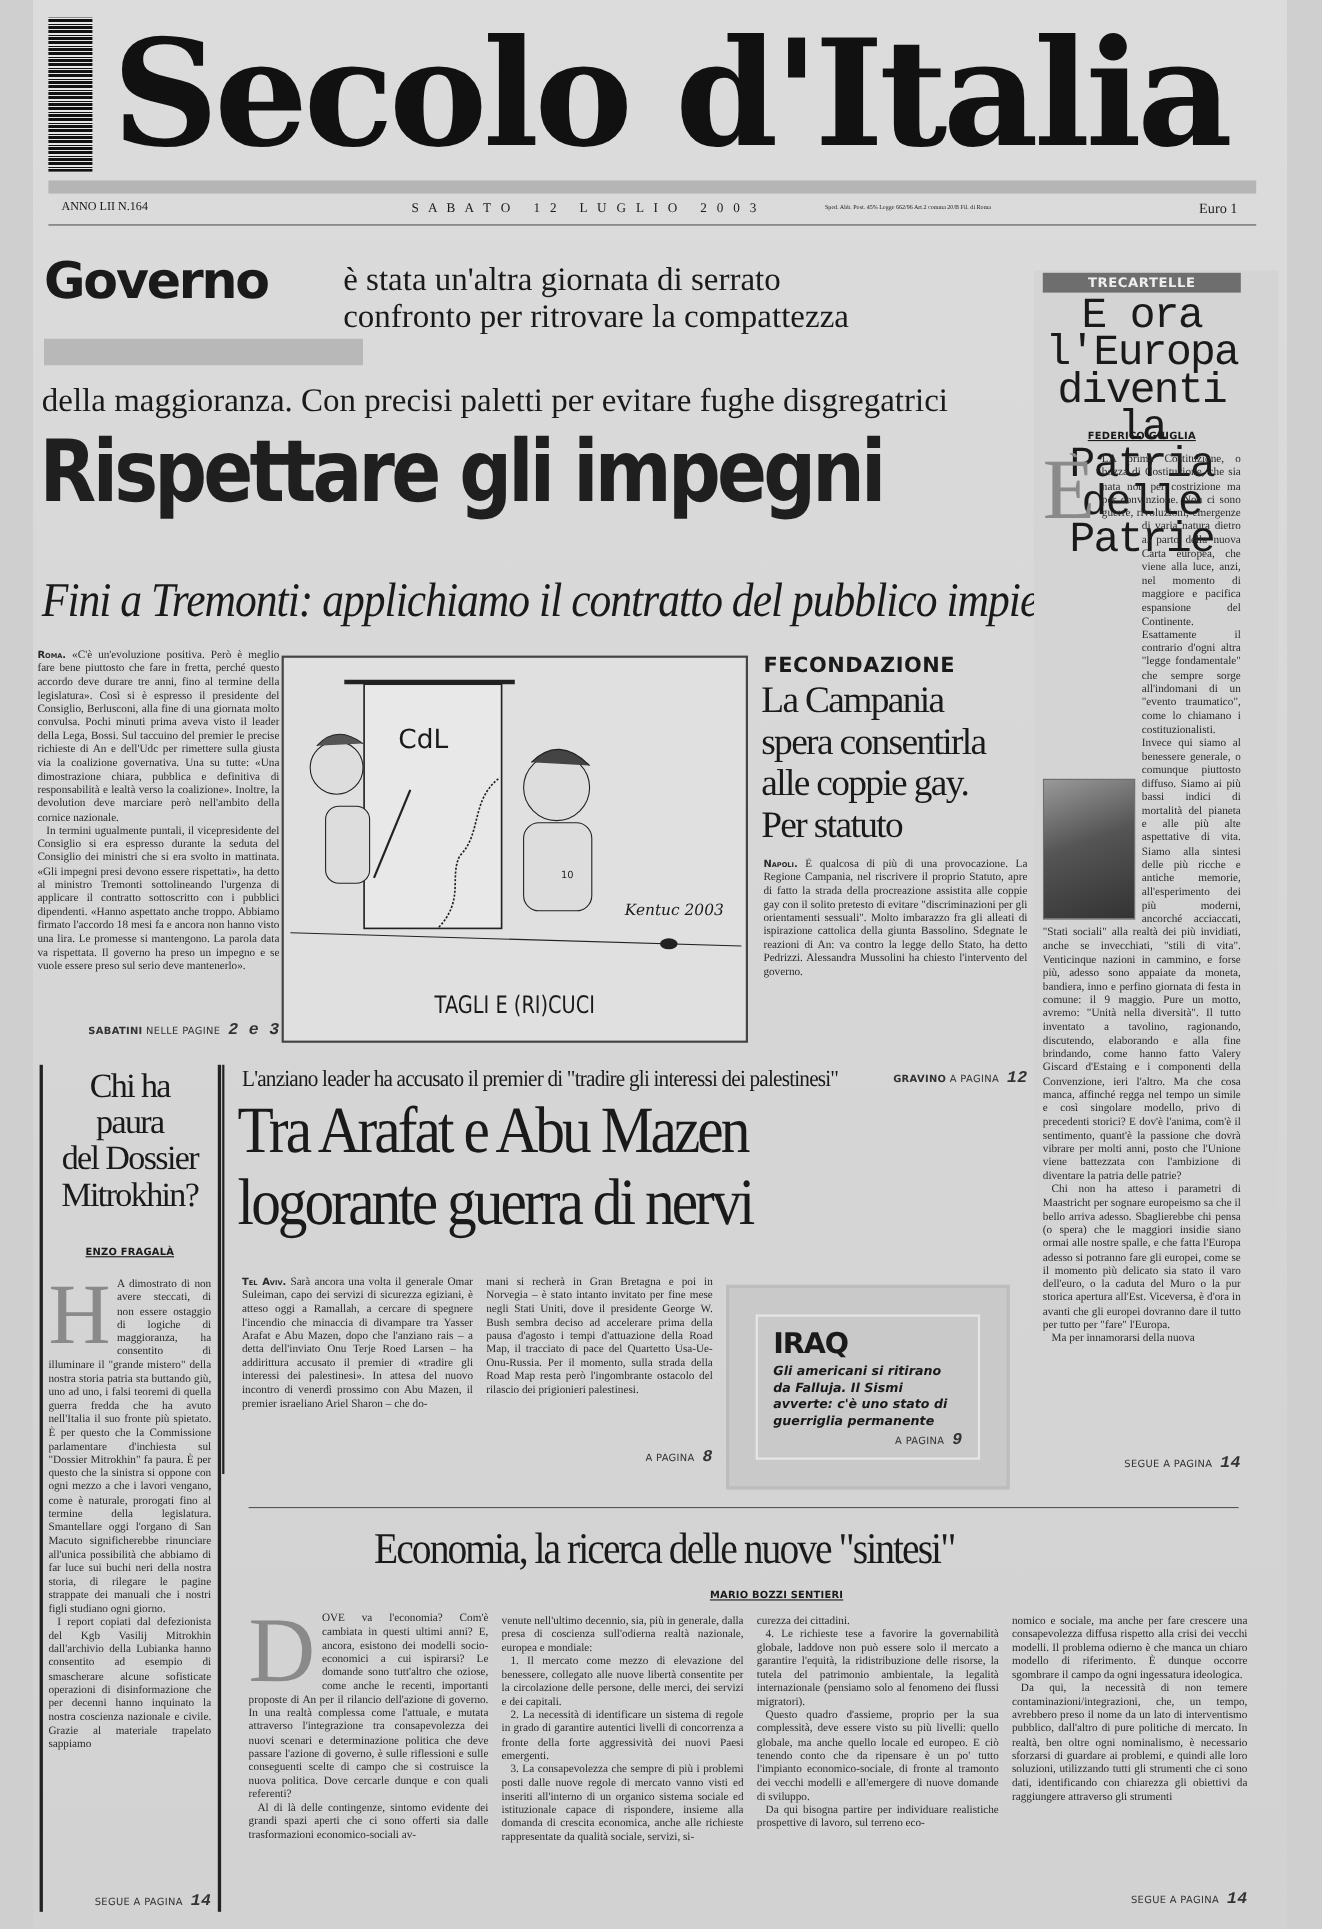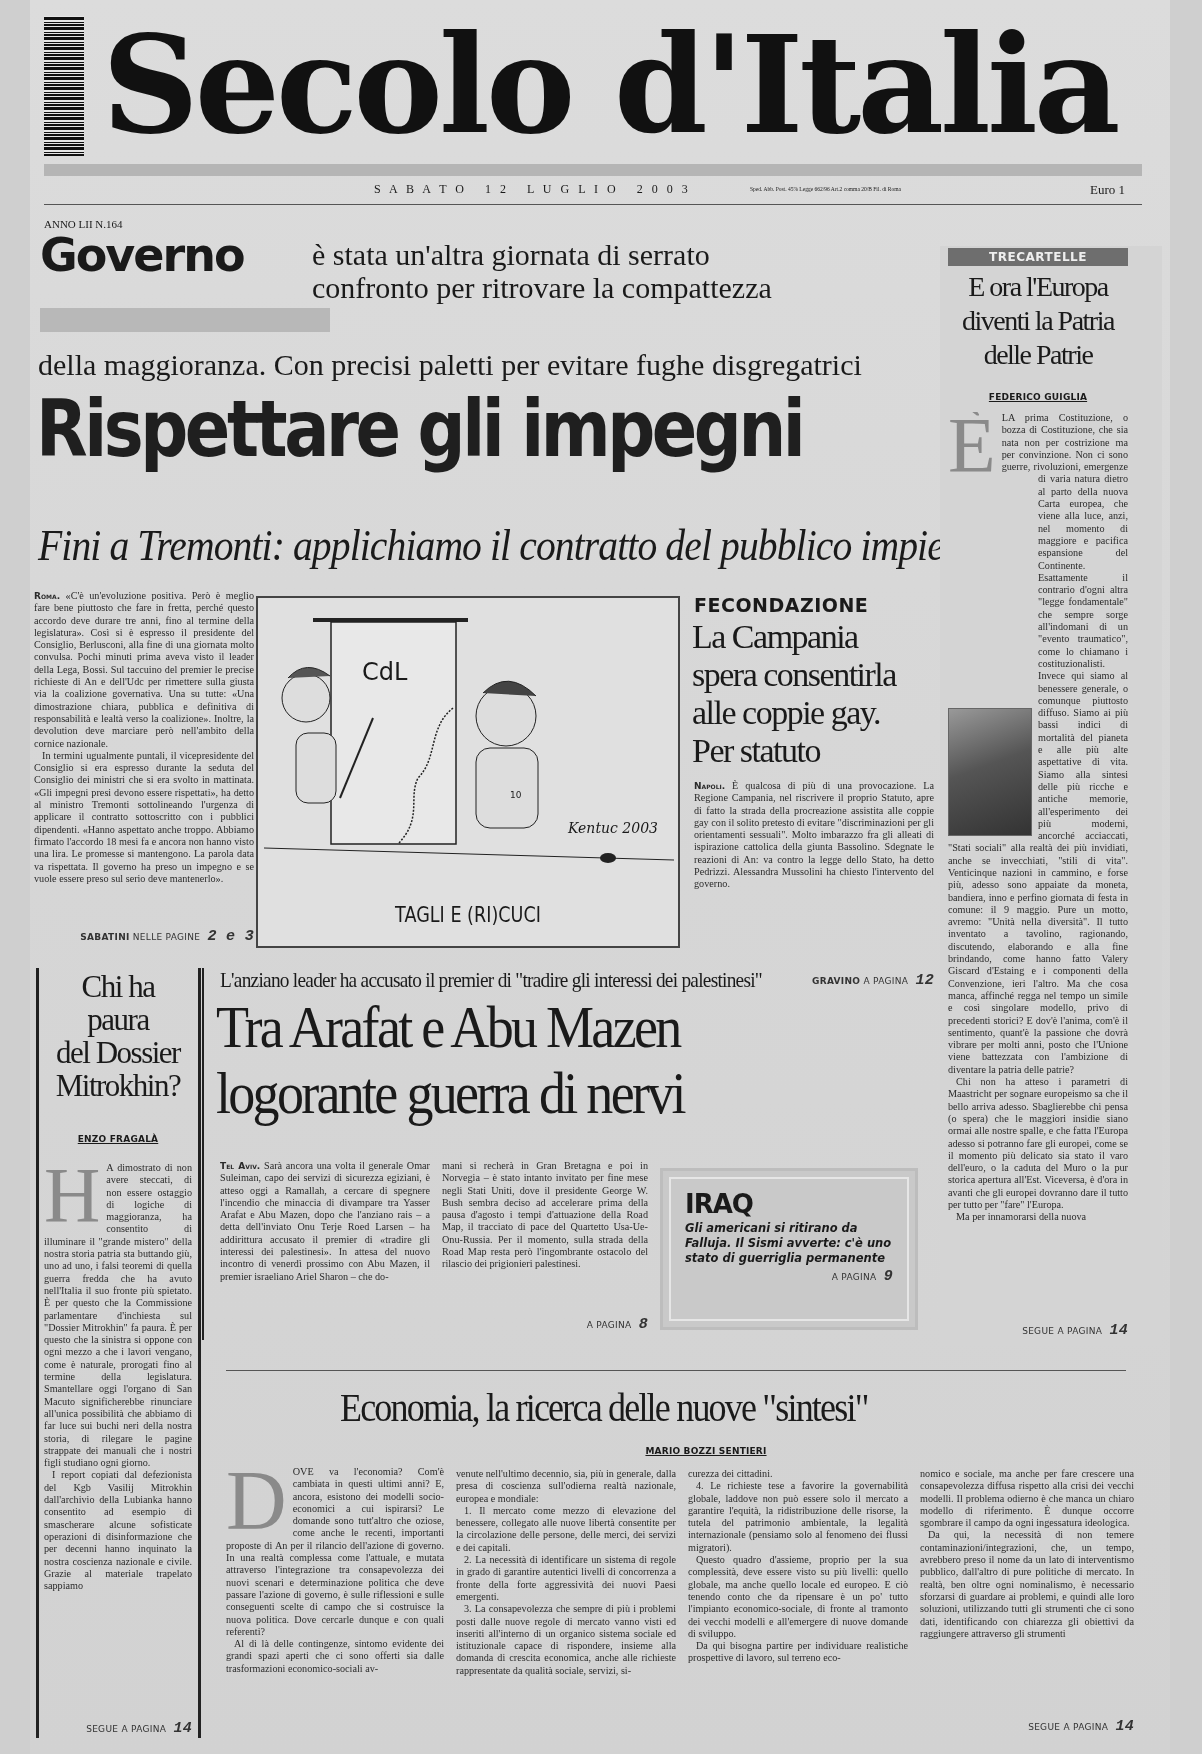--- a/index.html
+++ b/index.html
@@ -54,33 +54,33 @@
   .kicker-gov { font-family: "DejaVu Sans", sans-serif; font-weight: bold; font-size: 46px; letter-spacing: -2px; }
   .deck { font-family: "Liberation Serif", serif; font-size: 30px; line-height: 33px; }
   .hed-main {
     font-family: "DejaVu Sans", sans-serif; font-weight: bold; font-size: 78px;
     letter-spacing: -4px; transform: scaleX(0.86); transform-origin: left top; white-space: nowrap; color: #1f1f1f;
   }
   .subhed-italic { font-family: "Liberation Serif", serif; font-style: italic; font-size: 44px; letter-spacing: -1px; white-space: nowrap; transform: scaleX(0.9); transform-origin: left top; }
 
   .cartoon { position: absolute; left: 256px; top: 596px; width: 424px; height: 352px; border: 2px solid #444; background: #e0e0e0; }
   .label-bar { background: #6e6e6e; color: #eee; font-family: "DejaVu Sans", sans-serif; font-weight: bold; font-size: 12px; text-align: center; letter-spacing: 0.5px; }
-  .iraq-box { position: absolute; left: 660px; top: 1168px; width: 258px; height: 162px; border: 3px solid #bdbdbd; background: #c9c9c9; padding: 6px; }
+  .iraq-box { position: absolute; left: 660px; top: 1168px; width: 258px; height: 186px; border: 3px solid #bdbdbd; background: #c9c9c9; padding: 24px; }
   .iraq-inner { border: 2px solid #e6e6e6; width: 100%; height: 100%; padding: 10px 14px; }
 </style>
 </head>
 <body>
 
 <div class="page">
 
   <div class="barcode" style="left:14px;"></div>
   <div class="masthead-title" style="left:72px;">Secolo d'Italia</div>
   <div class="masthead-bar" style="left:14px;"></div>
   <div class="dateline-row" style="left:14px;">
-    <span style="left:0; font-size:11px;margin-top:36px;">ANNO LII N.164</span>
+    <span style="left:12px; font-size:11px;">ANNO LII N.164</span>
     <span style="left:330px; font-size:12px; letter-spacing:3px; white-space:pre;">S A B A T O   1 2   L U G L I O   2 0 0 3</span>
     <span style="left:706px; font-size:5.5px; top:4px; width:240px; white-space:nowrap; overflow:hidden;">Sped. Abb. Post. 45% Legge 662/96 Art.2 comma 20/B Fil. di Roma</span>
     <span style="left:1046px; font-size:13px;">Euro 1</span>
   </div>
   <div class="hline" style="left:14px; top:204px; width:1098px;"></div>
 
   <div class="abs kicker-gov" style="left:10px; top:228px;">Governo</div>
   <div class="abs" style="left:10px; top:308px; width:290px; height:24px; background:#b8b8b8;"></div>
   <div class="abs deck" style="left:282px; top:238px;">
     <div>è stata un'altra giornata di serrato</div>
@@ -133,21 +133,21 @@
     <p style="text-indent:0"><span class="dateline">Napoli.</span> <span>È qualcosa di più di una provocazione. La Regione Campania, nel riscrivere il proprio Statuto, apre di fatto la strada della procreazione assistita alle coppie gay con il solito pretesto di evitare "discriminazioni per gli orientamenti sessuali". Molto imbarazzo fra gli alleati di ispirazione cattolica della giunta Bassolino. Sdegnate le reazioni di An: va contro la legge dello Stato, ha detto Pedrizzi. Alessandra Mussolini ha chiesto l'intervento del governo.</span></p>
   </div>
   <div class="abs seg" style="left:664px; top:972px; width:240px;">
     <span style="font-weight:bold">GRAVINO</span>
     <span>A PAGINA</span>
     <b>12</b>
   </div>
 
   <div class="abs" style="left:910px; top:246px; width:222px; height:1100px; background:#d4d4d4;"></div>
   <div class="abs label-bar" style="left:918px; top:248px; width:180px; height:18px; line-height:18px;">TRECARTELLE</div>
-  <div class="abs" style="left:918px; top:270px; width:180px; text-align:center; font-family:Liberation Serif, serif; font-size:28px; line-height:34px; letter-spacing:-1.5px;">
+  <div class="abs" style="left:918px; top:270px; width:180px; text-align:center; font-family:Liberation Mono, monospace; font-size:39px; line-height:34px; letter-spacing:-1.5px;">
     <div>E ora l'Europa</div>
     <div>diventi la Patria</div>
     <div>delle Patrie</div>
   </div>
   <div class="abs byline" style="left:918px; top:392px; width:180px;">FEDERICO GUIGLIA</div>
   <div class="abs body-text" style="left:918px; top:412px; width:180px; height:885px; overflow:hidden;">
     <span class="dropcap">È</span>
     <div style="float:left; clear:left; width:84px; height:128px; margin:232px 6px 4px 0; background:linear-gradient(160deg,#999 0%,#555 45%,#333 100%); border:1px solid #666;"></div>
     <span>LA prima Costituzione, o bozza di Costituzione, che sia nata non per costrizione ma per convinzione. Non ci sono guerre, rivoluzioni, emergenze di varia natura dietro al parto della nuova Carta europea, che viene alla luce, anzi, nel momento di maggiore e pacifica espansione del Continente. Esattamente il contrario d'ogni altra "legge fondamentale" che sempre sorge all'indomani di un "evento traumatico", come lo chiamano i costituzionalisti. Invece qui siamo al benessere generale, o comunque piuttosto diffuso. Siamo ai più bassi indici di mortalità del pianeta e alle più alte aspettative di vita. Siamo alla sintesi delle più ricche e antiche memorie, all'esperimento dei più moderni, ancorché acciaccati, "Stati sociali" alla realtà dei più invidiati, anche se invecchiati, "stili di vita". Venticinque nazioni in cammino, e forse più, adesso sono appaiate da moneta, bandiera, inno e perfino giornata di festa in comune: il 9 maggio. Pure un motto, avremo: "Unità nella diversità". Il tutto inventato a tavolino, ragionando, discutendo, elaborando e alla fine brindando, come hanno fatto Valery Giscard d'Estaing e i componenti della Convenzione, ieri l'altro. Ma che cosa manca, affinché regga nel tempo un simile e così singolare modello, privo di precedenti storici? E dov'è l'anima, com'è il sentimento, quant'è la passione che dovrà vibrare per molti anni, posto che l'Unione viene battezzata con l'ambizione di diventare la patria delle patrie?</span>
     <p>Chi non ha atteso i parametri di Maastricht per sognare europeismo sa che il bello arriva adesso. Sbaglierebbe chi pensa (o spera) che le maggiori insidie siano ormai alle nostre spalle, e che fatta l'Europa adesso si potranno fare gli europei, come se il momento più delicato sia stato il varo dell'euro, o la caduta del Muro o la pur storica apertura all'Est. Viceversa, è d'ora in avanti che gli europei dovranno dare il tutto per tutto per "fare" l'Europa.</p>

